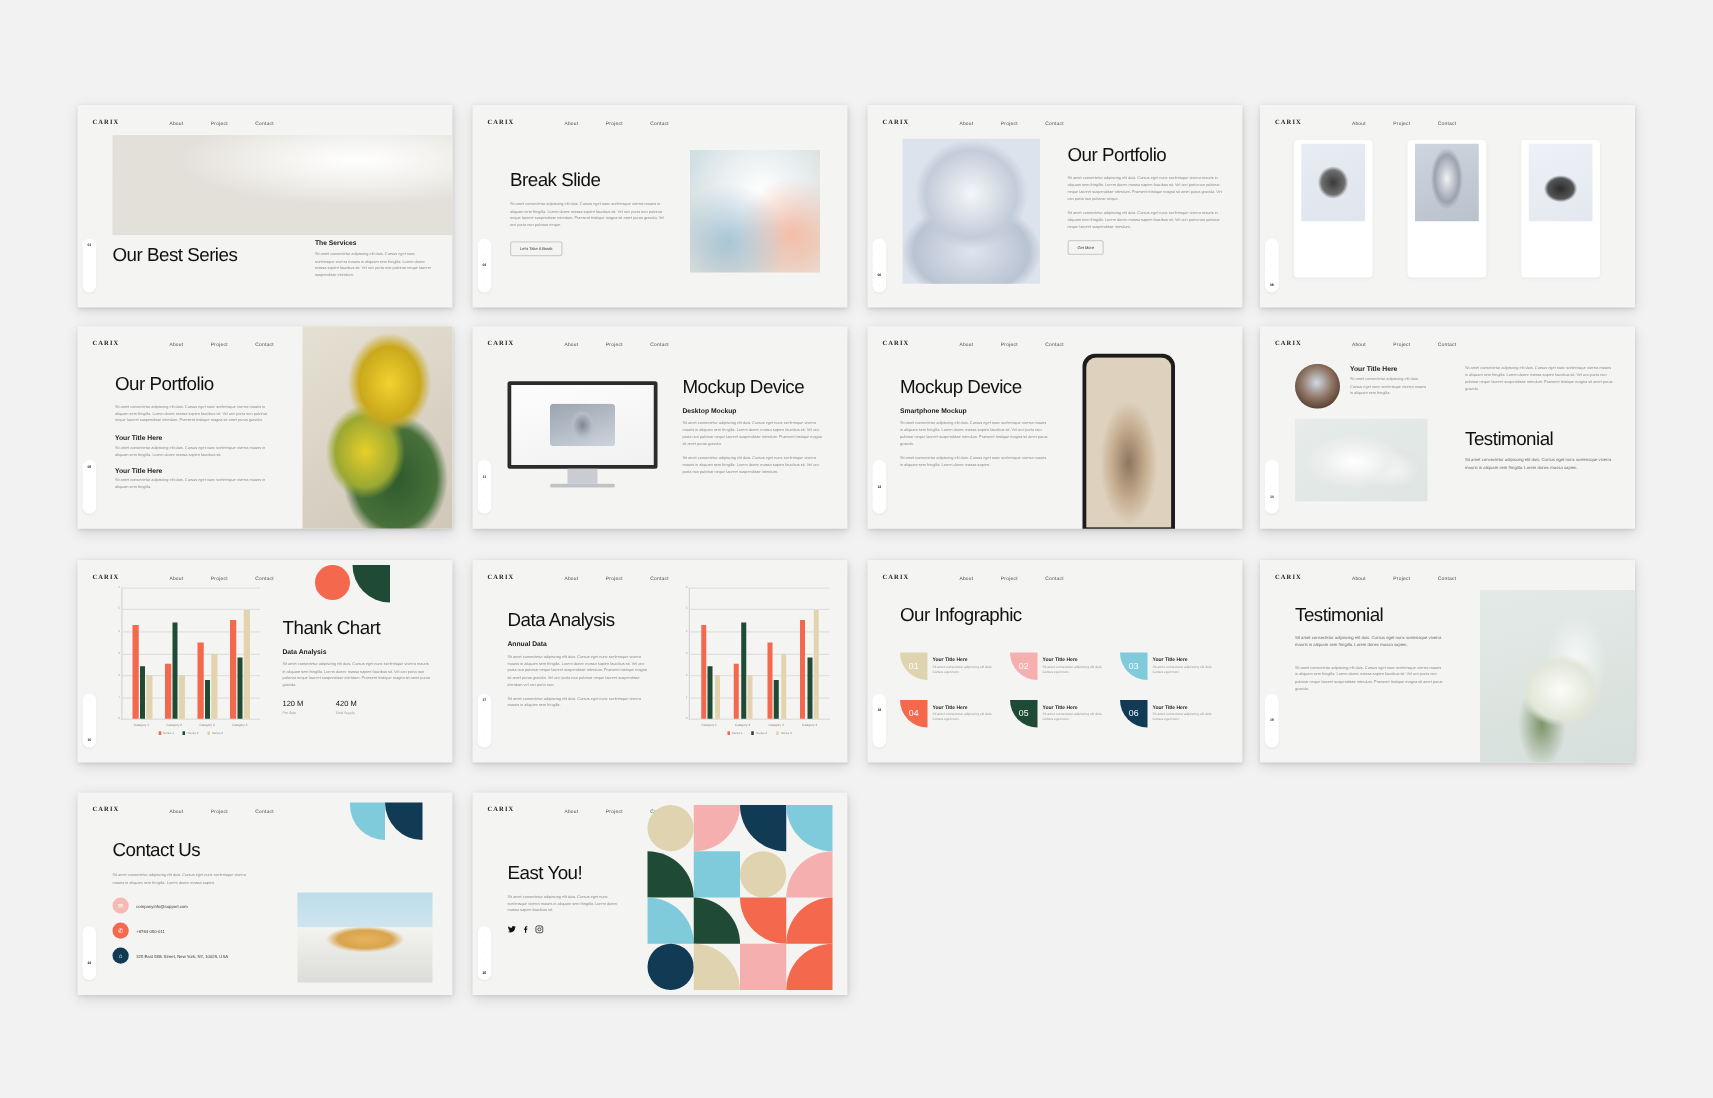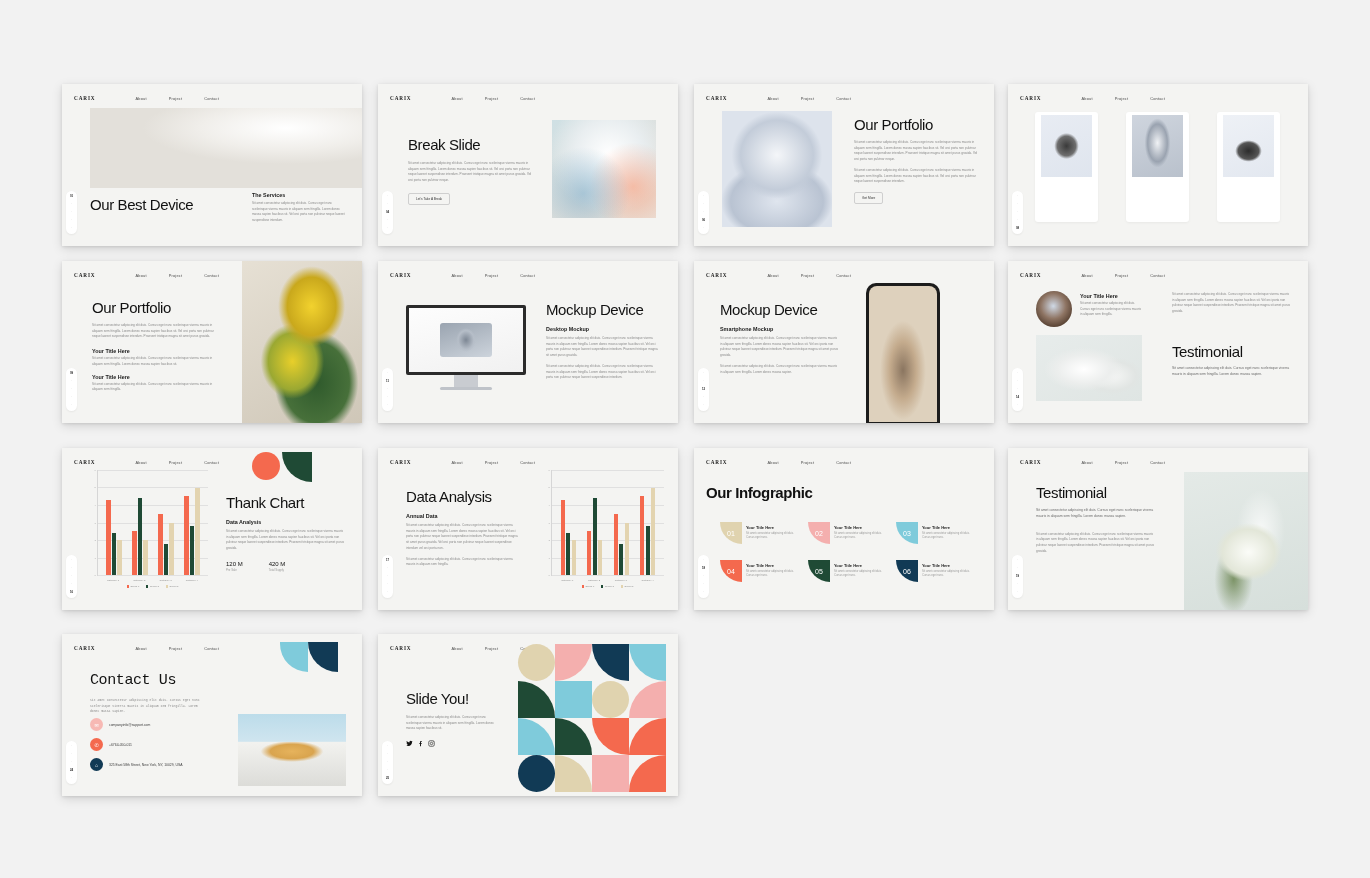--- a/index.html
+++ b/index.html
@@ -143,21 +143,21 @@
   <div class="slide" style="left:62px; top:84px;">
     <div class="nav">
       <span class="logo">CARIX</span>
       <span class="navlinks">
         <span>About</span>
         <span>Project</span>
         <span>Contact</span>
       </span>
     </div>
     <div class="imgbox ph-arch" style="left:28px; top:24px; width:272px; height:80px;"></div>
-    <div style="position:absolute;left:28px;top:112px;" class="h1">Our Best Device</div>
+    <div style="position:absolute;left:28px;top:112px;" class="h1">Our Best Series</div>
     <div style="position:absolute;left:190px;top:108px;width:94px;">
       <div class="h2">The Services</div>
       <div class="body" style="margin-top:3px;">Sit amet consectetur adipiscing elit duis. Cursus eget nunc scelerisque viverra mauris in aliquam sem fringilla. Lorem donec massa sapien faucibus sit. Vel orci porta non pulvinar neque laoreet suspendisse interdum.</div>
     </div>
     <div class="rail">
       <i class="on">01</i>
       <i>·</i>
         <i>·</i>
       <i>·</i>
         <i>·</i>
@@ -555,21 +555,21 @@
 
   <div class="slide" style="left:694px; top:448px;">
     <div class="nav">
       <span class="logo">CARIX</span>
       <span class="navlinks">
         <span>About</span>
         <span>Project</span>
         <span>Contact</span>
       </span>
     </div>
-    <div class="h1" style="position:absolute;left:12px;top:36px;font-weight:bold;">Our Infographic</div>
+    <div class="h1" style="position:absolute;left:26px;top:36px;">Our Infographic</div>
     <div id="infographic-grid">
         <div class="info-item" style="left:26px;top:74px;">
           <div class="info-badge" style="background:#E0D3AF;color:#FFFFFF">01</div>
           <div>
             <div class="info-t">Your Title Here</div>
             <div class="info-b">Sit amet consectetur adipiscing elit duis. Cursus eget nunc.</div>
           </div>
         </div>
         <div class="info-item" style="left:114px;top:74px;">
           <div class="info-badge" style="background:#F4AFAE;color:#FFFFFF">02</div>
@@ -645,21 +645,21 @@
       <span class="logo">CARIX</span>
       <span class="navlinks">
         <span>About</span>
         <span>Project</span>
         <span>Contact</span>
       </span>
     </div>
     <div class="deco" style="right:54px;top:8px;width:28px;height:30px;background:#7FCBDB;border-radius:0 0 0 28px;"></div>
     <div class="deco" style="right:24px;top:8px;width:30px;height:30px;background:#113A55;border-radius:0 0 0 30px;"></div>
 
-    <div style="position:absolute;left:28px;top:38px;width:112px;font-family:Liberation Mono, monospace;">
+    <div style="position:absolute;left:28px;top:38px;width:112px;">
       <div class="h1">Contact Us</div>
       <div class="body" style="margin-top:9px;">Sit amet consectetur adipiscing elit duis. Cursus eget nunc scelerisque viverra mauris in aliquam sem fringilla. Lorem donec massa sapien.</div>
     </div>
     <div id="contact-rows" style="position:absolute;left:28px;top:84px;width:145px;">
         <div class="crow">
           <div class="cicon" style="background:#F7B9B4">✉</div>
           <div class="ctext">companyinfo@support.com</div>
         </div>
         <div class="crow">
           <div class="cicon" style="background:#F4694E">✆</div>
@@ -683,21 +683,21 @@
   <div class="slide" style="left:378px; top:634px;">
     <div class="nav">
       <span class="logo">CARIX</span>
       <span class="navlinks">
         <span>About</span>
         <span>Project</span>
         <span>Contact</span>
       </span>
     </div>
     <div style="position:absolute;left:28px;top:56px;width:96px;">
-      <div class="h1">Slide You!</div>
+      <div class="h1">East You!</div>
       <div class="body" style="margin-top:8px;">Sit amet consectetur adipiscing elit duis. Cursus eget nunc scelerisque viverra mauris in aliquam sem fringilla. Lorem donec massa sapien faucibus sit.</div>
       <div class="social" style="margin-top:8px;">
         <span>
           <svg width="7" height="7" viewBox="0 0 24 24" fill="#111">
               <path d="M23 4.9a9 9 0 0 1-2.6.7 4.5 4.5 0 0 0 2-2.5 9 9 0 0 1-2.9 1.1 4.5 4.5 0 0 0-7.7 4.1A12.8 12.8 0 0 1 2.5 3.6a4.5 4.5 0 0 0 1.4 6 4.4 4.4 0 0 1-2-.6 4.5 4.5 0 0 0 3.6 4.5 4.5 4.5 0 0 1-2 .1 4.5 4.5 0 0 0 4.2 3.1A9 9 0 0 1 1 18.6a12.7 12.7 0 0 0 6.9 2c8.3 0 12.8-6.9 12.8-12.8v-.6A9 9 0 0 0 23 4.9z"></path>
             </svg>
         </span>
         <span>
           <svg width="7" height="7" viewBox="0 0 24 24" fill="#111">
               <path d="M13.5 21v-8h2.7l.4-3.1h-3.1V7.9c0-.9.25-1.5 1.55-1.5h1.65V3.6A22 22 0 0 0 14.3 3.5c-2.4 0-4 1.45-4 4.12V9.9H7.6V13h2.7v8z"></path>

